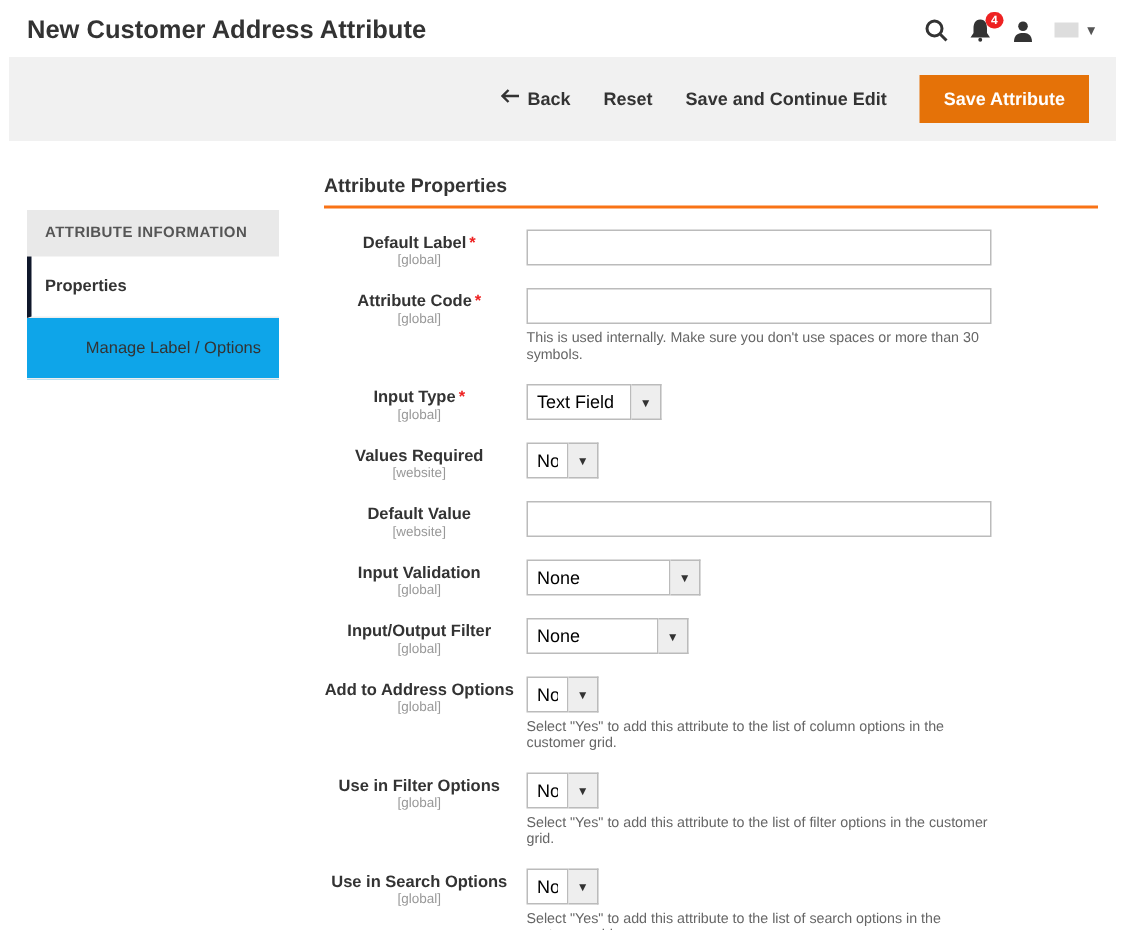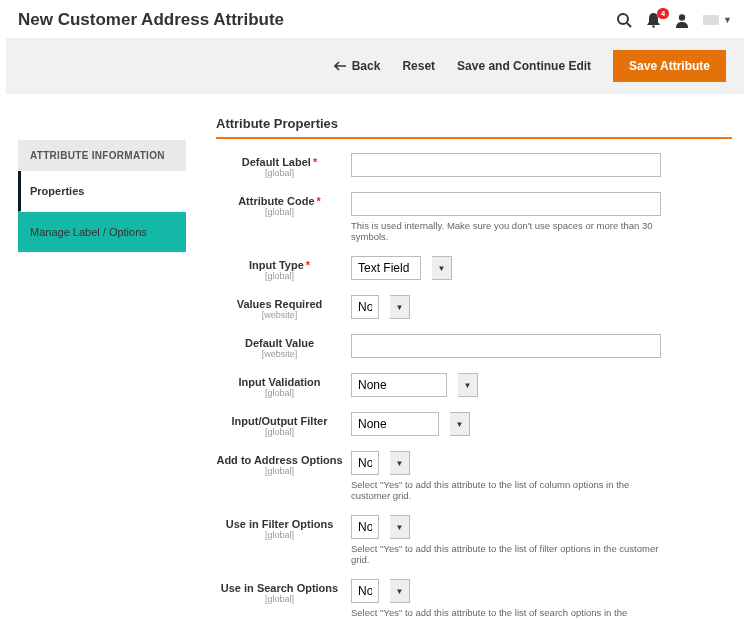--- a/index.html
+++ b/index.html
@@ -8,44 +8,44 @@
 .top-bar { display: flex; align-items: center; padding: 10px 18px 8px 18px; }
 .page-title { font-size: 17px; font-weight: bold; flex: 1; }
 .top-icons { display: flex; align-items: center; gap: 14px; }
 .icon-btn { position: relative; cursor: pointer; display: flex; align-items: center; }
 .badge { position: absolute; top: -4px; right: -8px; background: #e22; color: #fff; font-size: 8px; font-weight: bold; border-radius: 7px; padding: 1px 4px; }
 .dropdown-user { display: flex; align-items: center; gap: 4px; }
 .user-bar { width: 16px; height: 10px; background: #ddd; }
 .caret { font-size: 9px; color: #555; }
 
 .toolbar { background: #f1f1f1; padding: 12px 18px; display: flex; justify-content: flex-end; align-items: center; gap: 22px; margin: 0 6px; }
-.back-btn { display: flex; align-items: center; gap: 6px; cursor: pointer; font-size: 12px; font-weight: bold; }
+.back-btn { display: flex; align-items: flex-start; gap: 6px; cursor: pointer; font-size: 12px; font-weight: bold; }
 .link-btn { cursor: pointer; font-size: 12px; font-weight: bold; }
 .primary-btn { background: #e57208; color: #fff; font-size: 12px; font-weight: bold; padding: 9px 16px; cursor: pointer; border: none; }
 
 .main { display: flex; padding: 18px 18px 24px 18px; gap: 30px; }
 
 .sidebar { width: 168px; flex-shrink: 0; }
 .sidebar-head { background: #e9e9e9; padding: 10px 12px; font-size: 10px; font-weight: bold; color: #555; letter-spacing: 0.3px; margin-top: 28px; }
 .tab { padding: 14px 12px; font-size: 11px; cursor: pointer; border-bottom: 1px solid #eee; }
 .tab.active { border-left: 3px solid #0f172a; font-weight: bold; padding-left: 9px; }
-.tab.inactive { background: #14b8a6; }
+.tab.inactive { background: #0ea5e9; text-align: right; }
 
 .content { flex: 1; }
 .section-head { font-size: 13px; font-weight: bold; border-bottom: 2px solid #f97316; padding-bottom: 6px; margin-bottom: 14px; margin-top: 4px; }
 
 .row { display: flex; align-items: flex-start; margin-bottom: 14px; }
 .lbl { width: 135px; text-align: center; padding-right: 8px; padding-top: 3px; font-size: 11px; font-weight: bold; }
 .lbl .scope { display: block; font-size: 9px; font-weight: normal; color: #999; }
 .req { color: #e22; margin-left: 2px; }
 .fld { flex: 1; max-width: 310px; }
 .hint { font-size: 9.5px; color: #666; margin-top: 4px; }
 
 .txt-input { width: 100%; height: 24px; border: 1px solid #bbb; padding: 0 5px; font-size: 12px; }
-.select-wrap { position: relative; display: inline-flex; gap: 11px; }
+.select-wrap { position: relative; display: inline-flex; }
 .select-wrap select { appearance: none; -webkit-appearance: none; border: 1px solid #bbb; height: 24px; padding: 0 6px; font-size: 12px; background: #fff; }
 .select-wrap .sel-btn { width: 20px; height: 24px; background: #eee; border: 1px solid #bbb; border-left: none; display: flex; align-items: center; justify-content: center; font-size: 8px; color: #333; pointer-events: none; }
 </style>
 </head>
 <body>
 
 <div class="top-bar">
   <div class="page-title">New Customer Address Attribute</div>
   <div class="top-icons">
     <div class="icon-btn">

